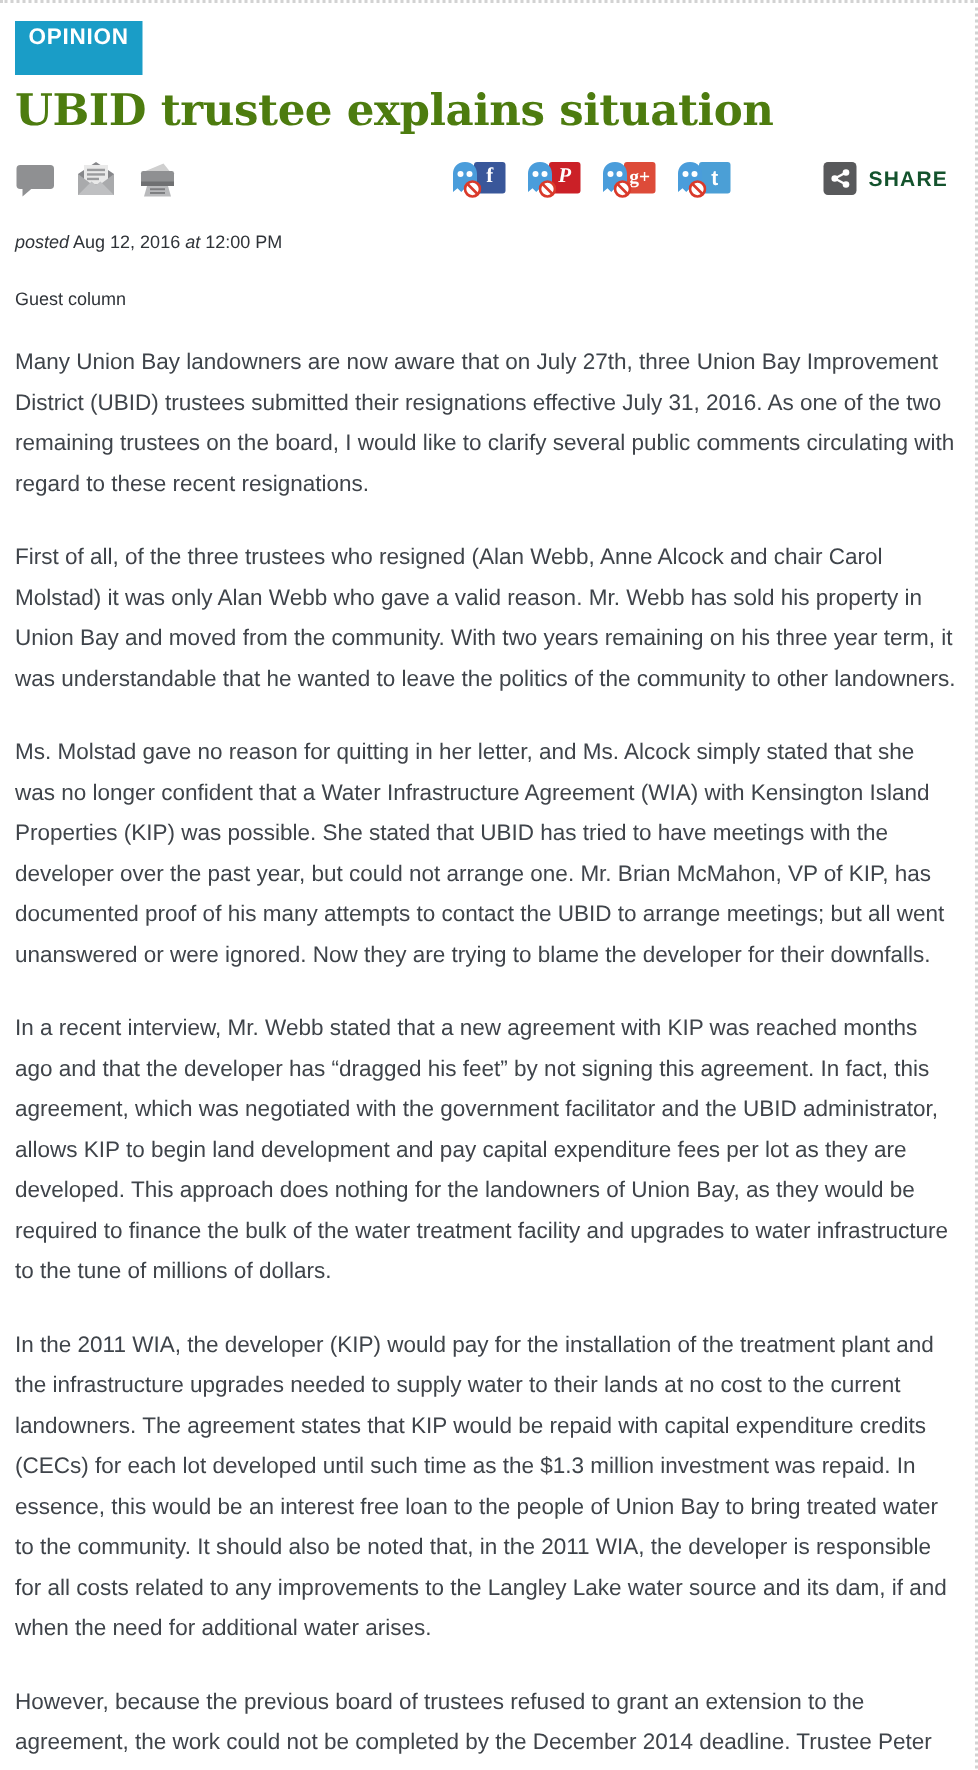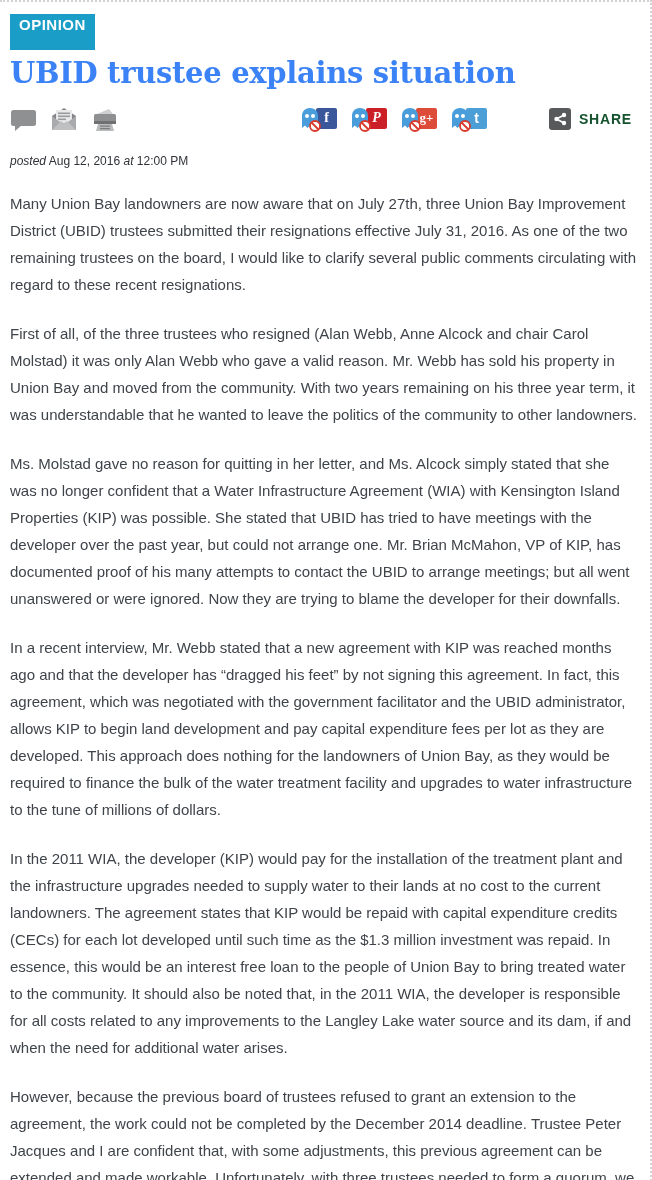--- a/index.html
+++ b/index.html
@@ -28,21 +28,21 @@
     letter-spacing: 0.5px;
     padding: 2px 9px 17px 9px;
     text-transform: uppercase;
   }
   
   h1.headline {
     font-family: "DejaVu Serif", "Liberation Serif", serif;
     font-weight: 600;
     font-size: 29px;
     line-height: 1.15;
-    color: #3b82f6;
+    color: #4d7c0f;
     margin: 7px 0 12px 0;
     letter-spacing: -0.3px;
   }
   
   .toolbar {
     display: flex;
     align-items: center;
     height: 34px;
     margin: 2px 0 14px 0;
   }
@@ -226,20 +226,21 @@
   </div>
 
   
   <div class="meta">
     <p class="posted-line">
       <span class="it">posted</span>
       <span>Aug 12, 2016</span>
       <span class="it">at</span>
       <span>12:00 PM</span>
     </p>
+    <p>Guest column</p>
   </div>
 
   
   <div class="article">
     <p>Many Union Bay landowners are now aware that on July 27th, three Union Bay Improvement District (UBID) trustees submitted their resignations effective July 31, 2016. As one of the two remaining trustees on the board, I would like to clarify several public comments circulating with regard to these recent resignations.</p>
     <p>First of all, of the three trustees who resigned (Alan Webb, Anne Alcock and chair Carol Molstad) it was only Alan Webb who gave a valid reason. Mr. Webb has sold his property in Union Bay and moved from the community. With two years remaining on his three year term, it was understandable that he wanted to leave the politics of the community to other landowners.</p>
     <p>Ms. Molstad gave no reason for quitting in her letter, and Ms. Alcock simply stated that she was no longer confident that a Water Infrastructure Agreement (WIA) with Kensington Island Properties (KIP) was possible. She stated that UBID has tried to have meetings with the developer over the past year, but could not arrange one. Mr. Brian McMahon, VP of KIP, has documented proof of his many attempts to contact the UBID to arrange meetings; but all went unanswered or were ignored. Now they are trying to blame the developer for their downfalls.</p>
     <p>In a recent interview, Mr. Webb stated that a new agreement with KIP was reached months ago and that the developer has “dragged his feet” by not signing this agreement. In fact, this agreement, which was negotiated with the government facilitator and the UBID administrator, allows KIP to begin land development and pay capital expenditure fees per lot as they are developed. This approach does nothing for the landowners of Union Bay, as they would be required to finance the bulk of the water treatment facility and upgrades to water infrastructure to the tune of millions of dollars.</p>
     <p>In the 2011 WIA, the developer (KIP) would pay for the installation of the treatment plant and the infrastructure upgrades needed to supply water to their lands at no cost to the current landowners. The agreement states that KIP would be repaid with capital expenditure credits (CECs) for each lot developed until such time as the $1.3 million investment was repaid. In essence, this would be an interest free loan to the people of Union Bay to bring treated water to the community. It should also be noted that, in the 2011 WIA, the developer is responsible for all costs related to any improvements to the Langley Lake water source and its dam, if and when the need for additional water arises.</p>
     <p>However, because the previous board of trustees refused to grant an extension to the agreement, the work could not be completed by the December 2014 deadline. Trustee Peter Jacques and I are confident that, with some adjustments, this previous agreement can be extended and made workable. Unfortunately, with three trustees needed to form a quorum, we no longer have the ability to negotiate any changes to the agreement, nor conduct any business on behalf of the landowners.</p>

